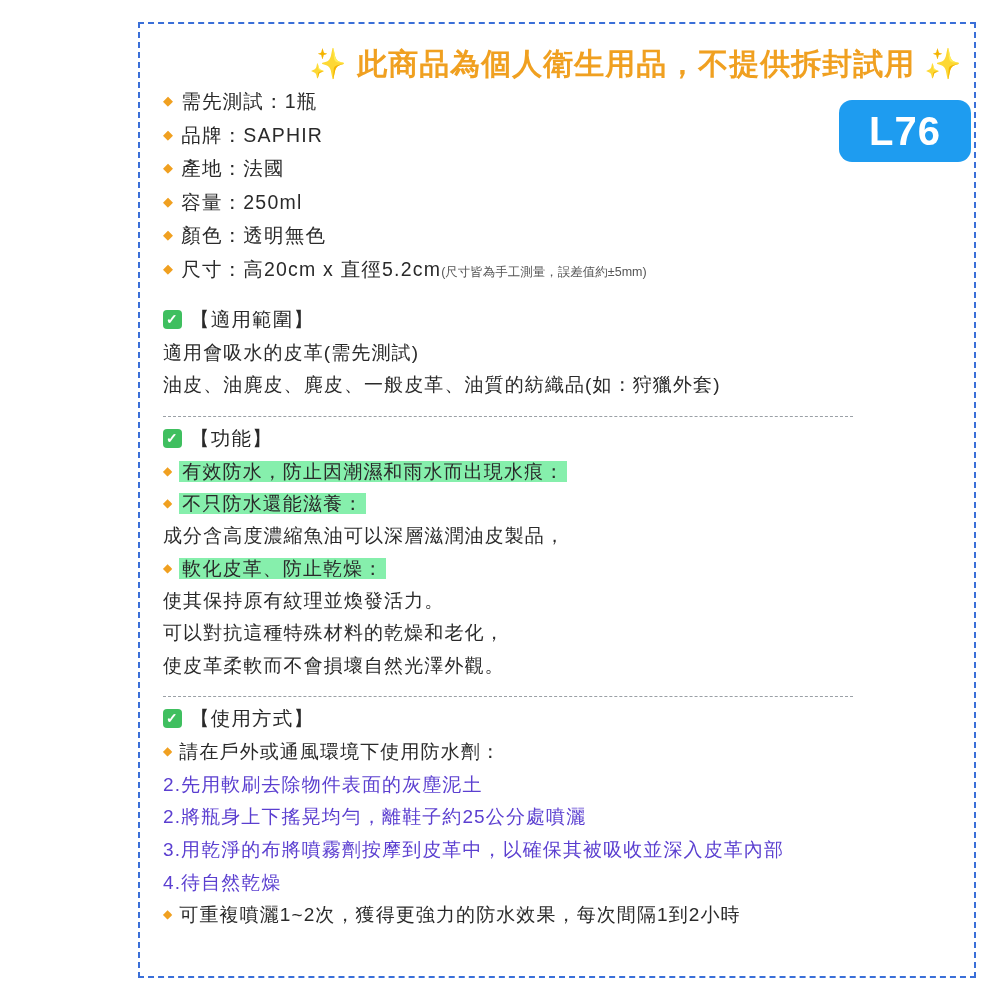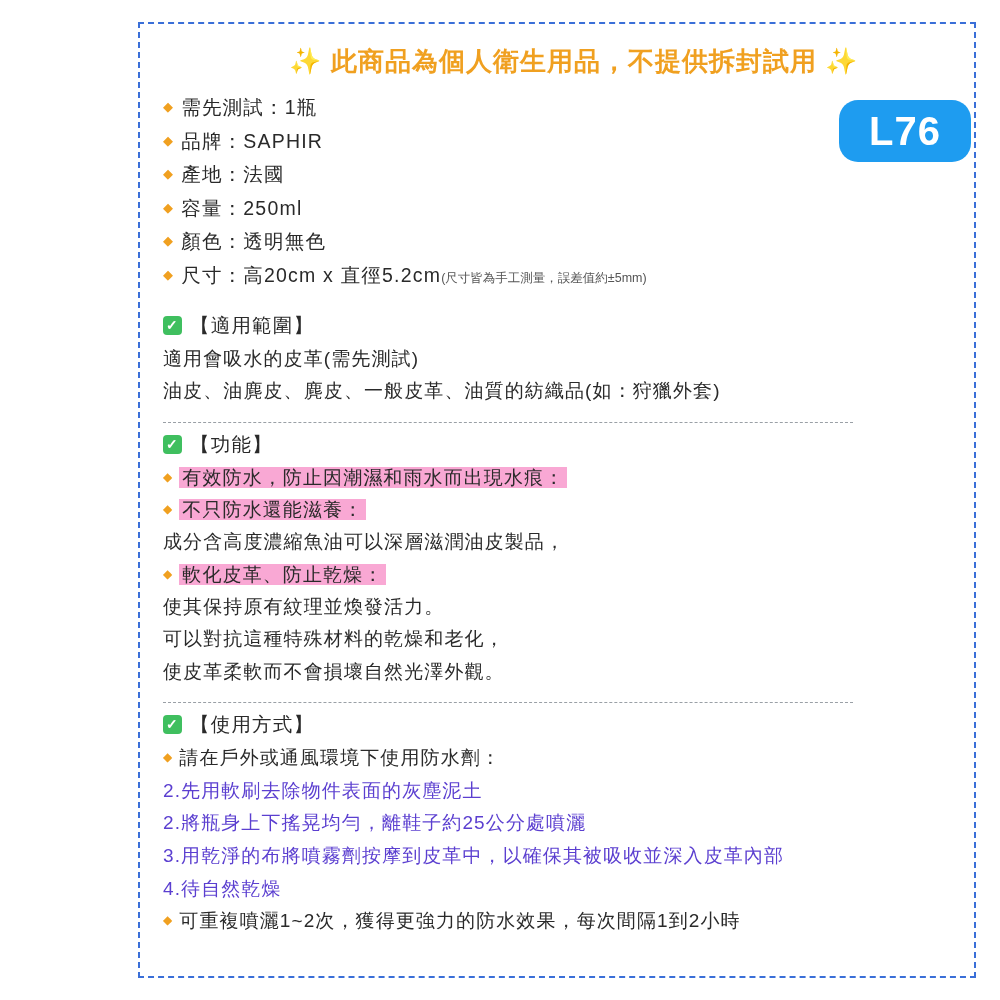--- a/index.html
+++ b/index.html
@@ -29,27 +29,26 @@
     box-sizing: border-box;
   }
   .content {
     position: absolute;
     left: 163px;
     top: 44px;
     width: 800px;
     height: 920px;
   }
   .headline {
-    text-align: center;
+    text-align: right;
     padding-left: 22px;
-    font-size: 26px;
+    font-size: 30px;
     font-weight: bold;
     color: #f0a020;
     letter-spacing: 1px;
-    margin-bottom: 12px;
     white-space: nowrap;
   }
   .spec-list {
     margin: 0;
     padding: 0;
     list-style: none;
   }
   .spec-list li {
     font-size: 19.5px;
     color: #2a2a2a;
@@ -69,21 +68,21 @@
     color: #555;
     letter-spacing: 0;
   }
   .badge {
     position: absolute;
     right: -8px;
     top: 56px;
     width: 132px;
     height: 62px;
     background: #1e9cf0;
-    border-radius: 19px;
+    border-radius: 13px;
     color: #ffffff;
     font-size: 40px;
     font-weight: bold;
     letter-spacing: 1px;
     display: flex;
     align-items: center;
     justify-content: center;
   }
   .section {
     margin-top: 20px;
@@ -110,21 +109,21 @@
     font-weight: bold;
   }
   .line {
     font-size: 19px;
     color: #2a2a2a;
     line-height: 1.70;
     letter-spacing: 1.1px;
     white-space: nowrap;
   }
   .hl {
-    background: #f9a8d4;
+    background: #86efac;
     padding: 0 3px;
   }
   .sub-bullet {
     color: #f0a020;
     font-size: 12px;
     margin-right: 6px;
     position: relative;
     top: -3px;
   }
   .divider {

